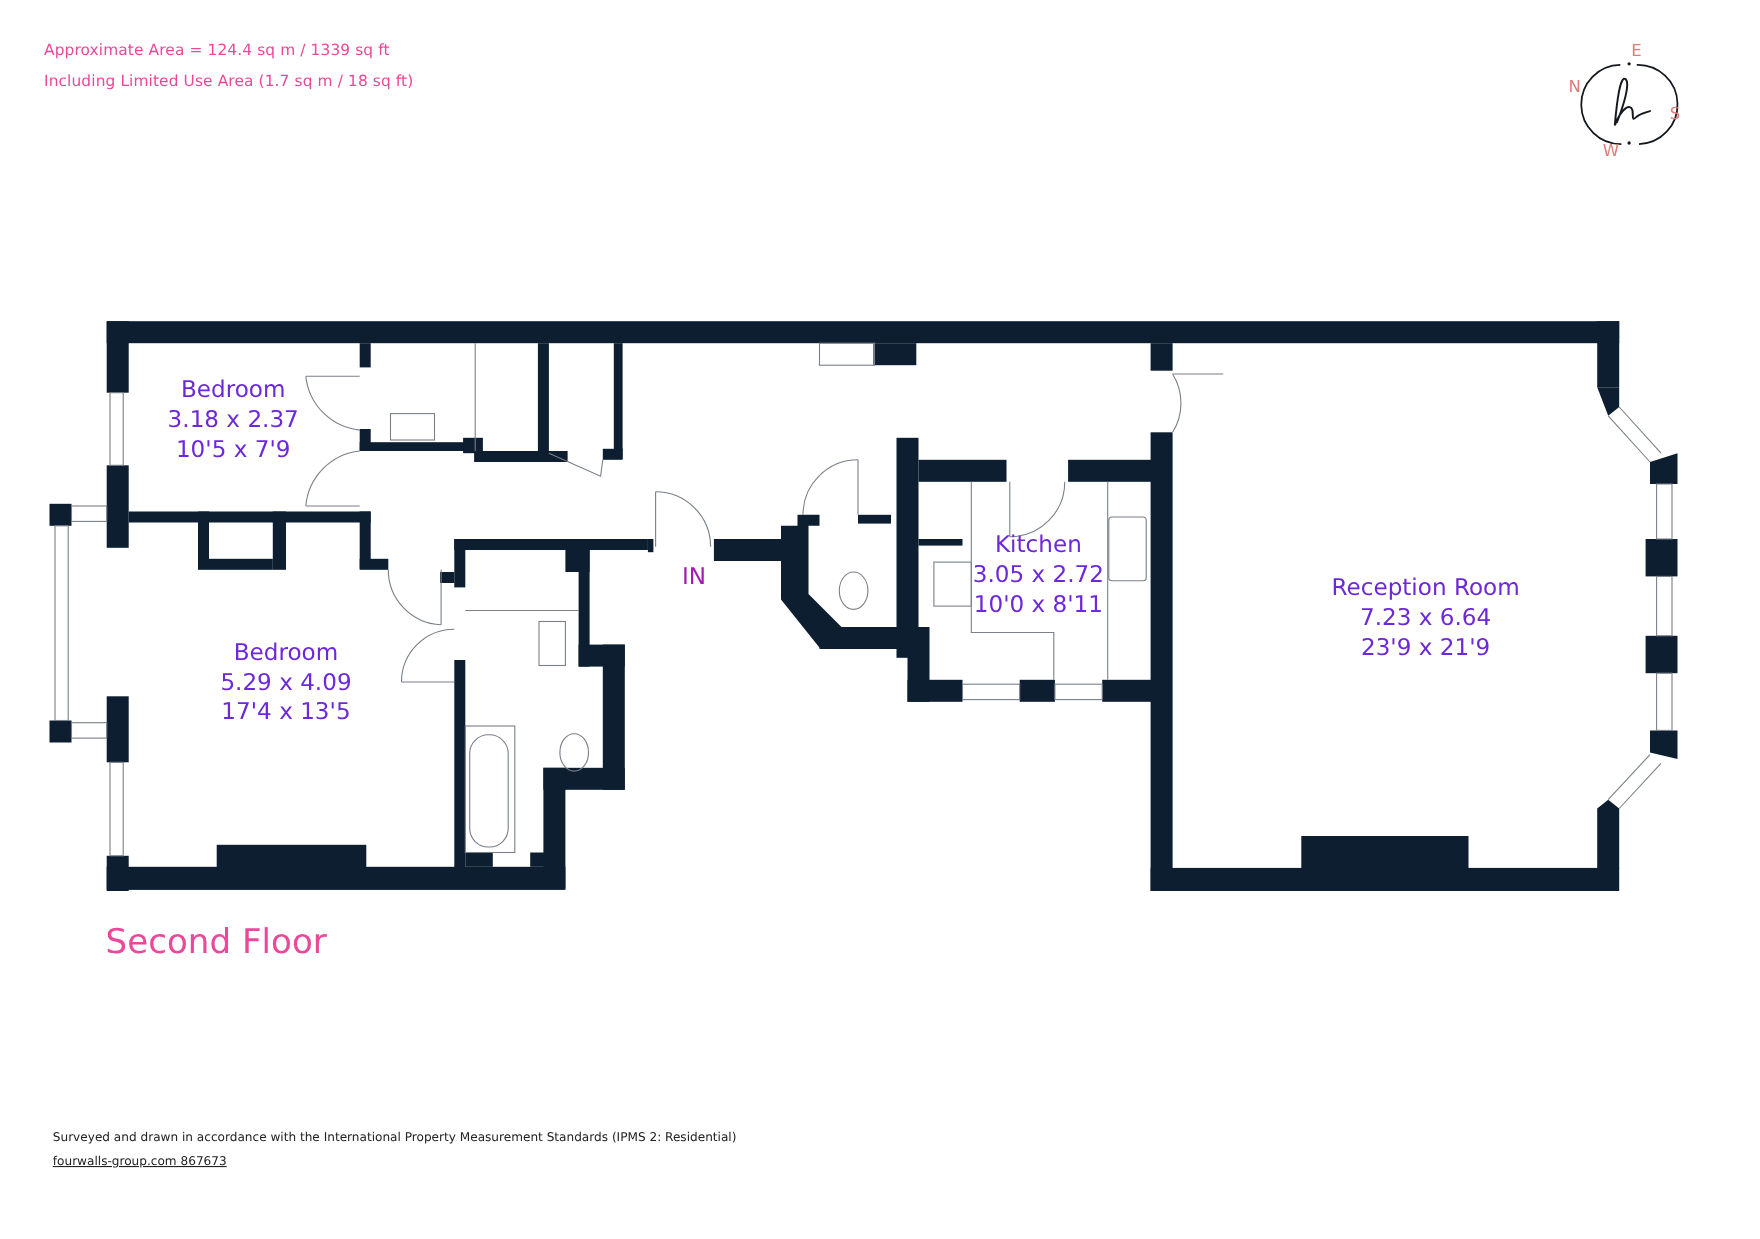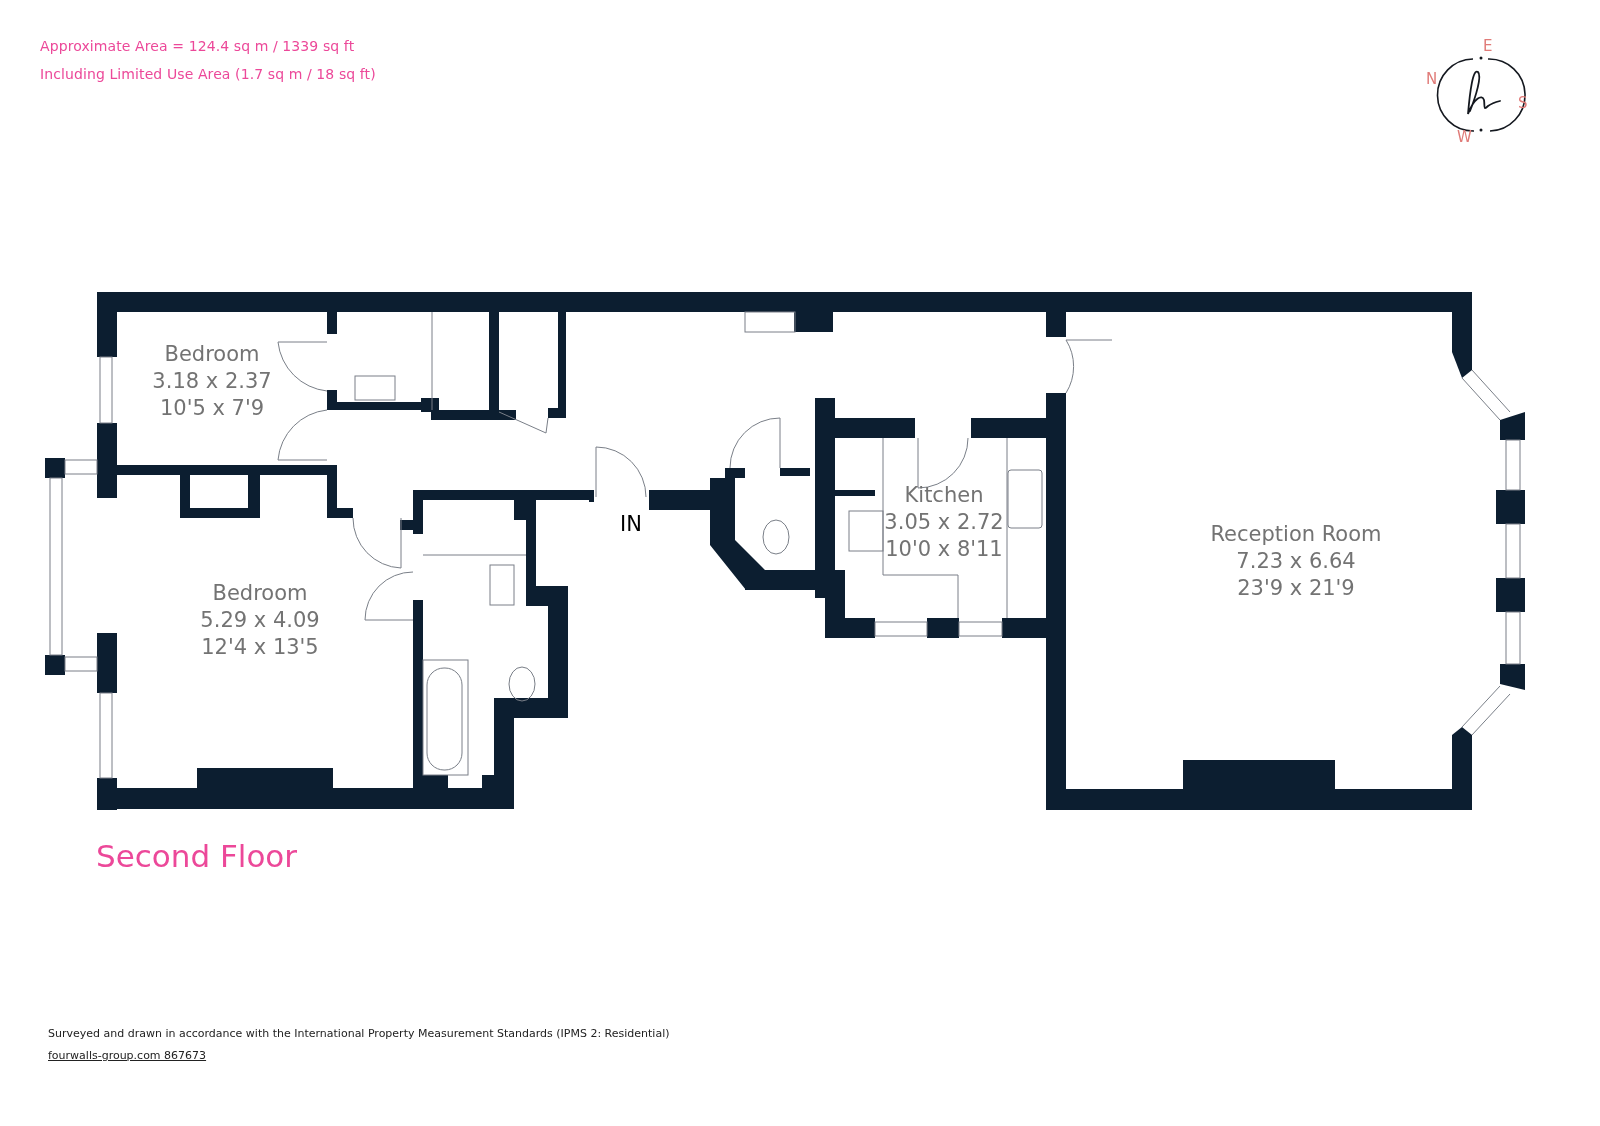--- a/index.html
+++ b/index.html
@@ -3,26 +3,26 @@
 <meta charset="utf-8">
 <style>
   html, body { margin: 0; padding: 0; background: #ffffff; }
   body { width: 1600px; height: 1126px; position: relative; overflow: hidden;
          font-family: "DejaVu Sans", sans-serif; color: #1a1f2b; }
   .hdr { position: absolute; left: 40px; font-size: 14px; color: #ec4899; letter-spacing: 0.1px; }
   .hdr1 { top: 38px; }
   .hdr2 { top: 66px; }
   .compass { position: absolute; left: 1420px; top: 36px; width: 120px; height: 120px; }
   .plan { position: absolute; left: 0; top: 0; width: 1600px; height: 1126px; }
-  .room-label { position: absolute; text-align: center; font-size: 21px; line-height: 27px; color: #737373; transform: translateX(-50%); white-space: nowrap; }
+  .room-label { position: absolute; text-align: center; font-size: 21px; line-height: 27px; color: #6d28d9; transform: translateX(-50%); white-space: nowrap; }
   .floor-title { position: absolute; left: 96px; top: 838px; font-size: 31px; color: #ec4899; }
   .foot { position: absolute; left: 48px; font-size: 11px; color: #222; }
   .foot1 { top: 1027px; }
   .foot2 { top: 1049px; text-decoration: underline; }
-  .in-label { position: absolute; left: 620px; top: 512px; font-size: 21px; color: #000000; }
+  .in-label { position: absolute; left: 620px; top: 512px; font-size: 21px; color: #a21caf; }
 </style>
 </head>
 <body>
 
 <div class="hdr hdr1">Approximate Area = 124.4 sq m / 1339 sq ft</div>
 <div class="hdr hdr2">Including Limited Use Area (1.7 sq m / 18 sq ft)</div>
 
 <div class="compass">
   <svg width="120" height="120" viewBox="0 0 120 120">
     <path d="M 53 23 A 36 36 0 0 0 54 95" fill="none" stroke="#14181f" stroke-width="1.6"></path>
@@ -171,21 +171,21 @@
 
 <div class="room-label" style="left:212px; top:341px;">
   <div>Bedroom</div>
   <div>3.18 x 2.37</div>
   <div>10'5 x 7'9</div>
 </div>
 
 <div class="room-label" style="left:260px; top:580px;">
   <div>Bedroom</div>
   <div>5.29 x 4.09</div>
-  <div>12'4 x 13'5</div>
+  <div>17'4 x 13'5</div>
 </div>
 
 <div class="room-label" style="left:944px; top:482px;">
   <div>Kitchen</div>
   <div>3.05 x 2.72</div>
   <div>10'0 x 8'11</div>
 </div>
 
 <div class="room-label" style="left:1272px; top:521px;margin-left:24px;">
   <div>Reception Room</div>

